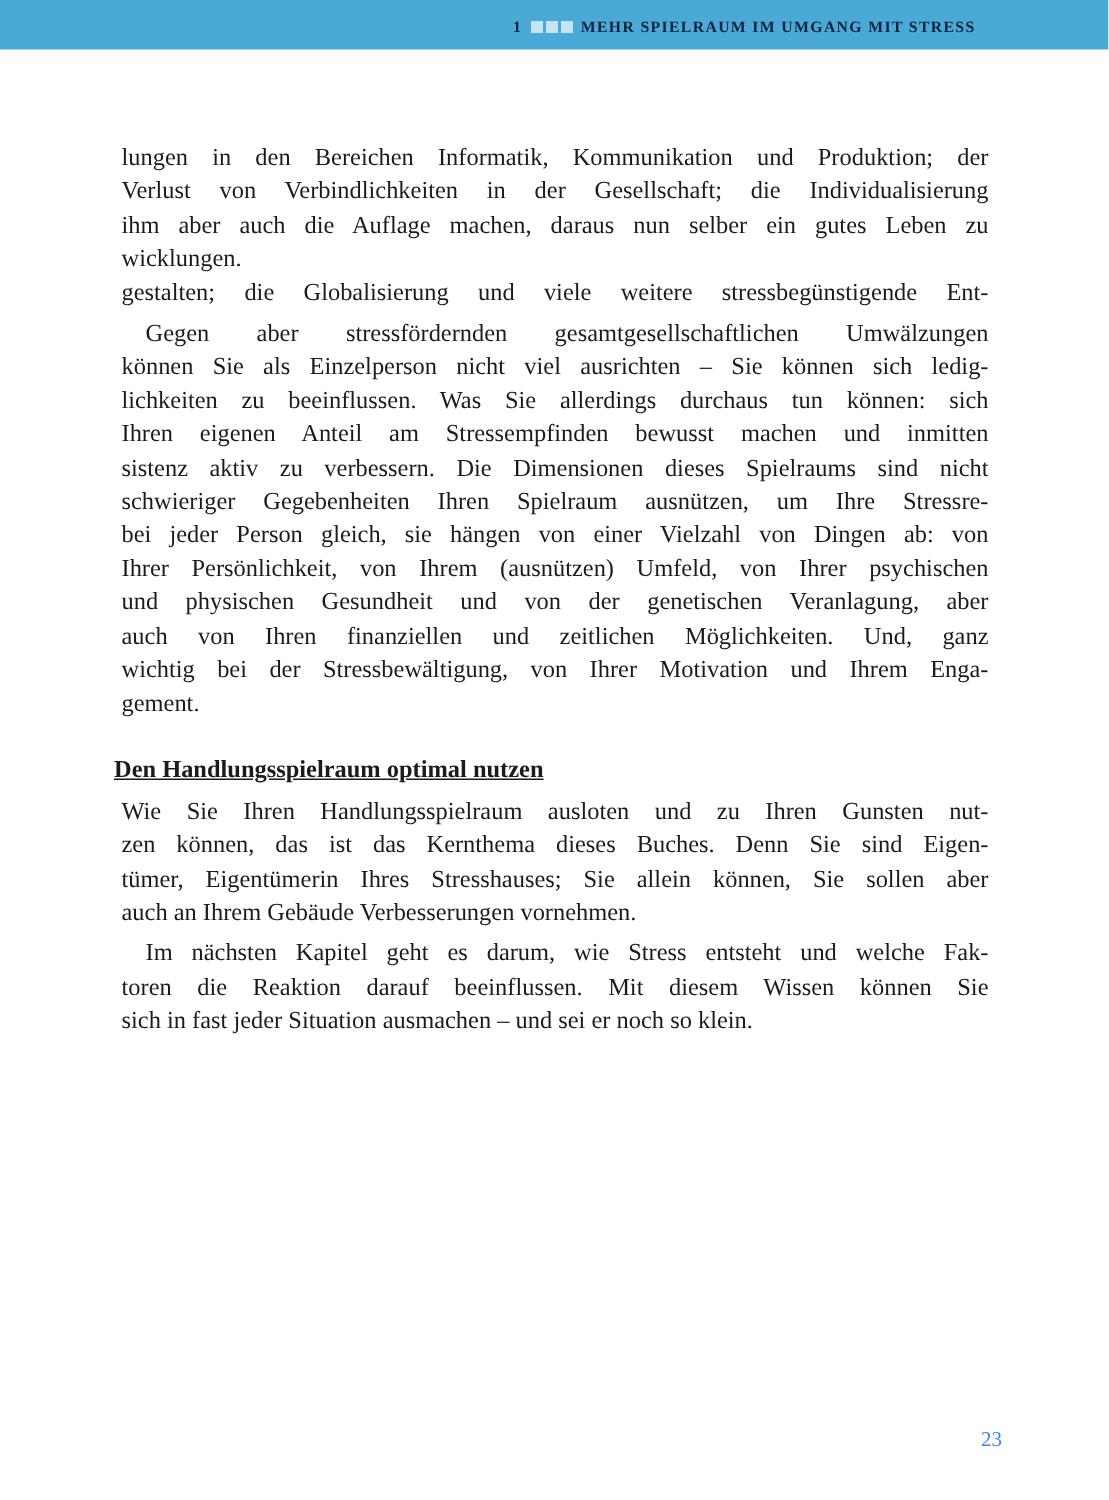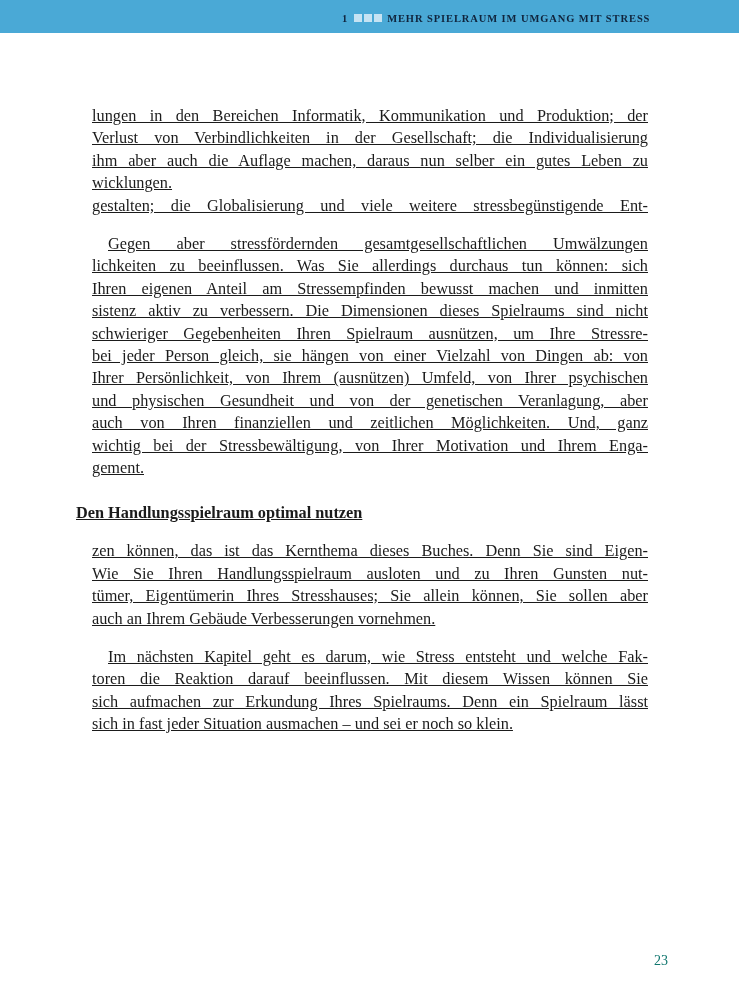--- a/index.html
+++ b/index.html
@@ -17,28 +17,28 @@
       font-family: "Liberation Serif", "DejaVu Serif", serif;
       font-weight: bold; font-size: 10.5px; letter-spacing: 0.9px; color: #10243c;
     }
     .chapter-num { margin-right: 6px; }
     .sq { display: inline-block; width: 8px; height: 8px; background: #c6e3f3; margin-right: 2px; }
     .sq.last { margin-right: 5px; }
     .body-text {
       position: absolute; left: 76px; top: 89px; width: 588px;
       font-size: 16.3px; line-height: 22.4px; text-align: justify;
     }
-    .body-text p { margin: 16px; text-decoration: underline; }
+    .body-text p { margin: 5px; }
     .line { display: block; text-align: justify; text-align-last: justify; white-space: nowrap; }
     .line.last { text-align-last: left; }
     .section-heading {
       font-weight: bold; margin-top: 22.4px; display: block; text-decoration: underline;
     }
     .page-number {
-      position: absolute; left: 654px; top: 953px; font-size: 14px; color: #0f766e;
+      position: absolute; left: 654px; top: 953px; font-size: 14px; color: #3b82f6;
     }
   </style>
 </head>
 <body>
 
 <div class="header-bar">
   <div class="header-content">
     <span class="chapter-num">1</span>
     <span class="sq"></span>
     <span class="sq"></span>
@@ -50,40 +50,40 @@
 <div class="body-text">
   <p>
     <span class="line">lungen in den Bereichen Informatik, Kommunikation und Produktion; der</span>
     <span class="line">Verlust von Verbindlichkeiten in der Gesellschaft; die Individualisierung</span>
     <span class="line">ihm aber auch die Auflage machen, daraus nun selber ein gutes Leben zu</span>
     <span class="line last">wicklungen.</span>
     <span class="line">gestalten; die Globalisierung und viele weitere stressbegünstigende Ent-</span>
   </p>
   <p>
     <span class="line" style="padding-left:16px">Gegen aber stressfördernden gesamtgesellschaftlichen Umwälzungen</span>
+    <span class="line">können Sie als Einzelperson nicht viel ausrichten – Sie können sich ledig-</span>
     <span class="line">lichkeiten zu beeinflussen. Was Sie allerdings durchaus tun können: sich</span>
     <span class="line">Ihren eigenen Anteil am Stressempfinden bewusst machen und inmitten</span>
     <span class="line">sistenz aktiv zu verbessern. Die Dimensionen dieses Spielraums sind nicht</span>
     <span class="line">schwieriger Gegebenheiten Ihren Spielraum ausnützen, um Ihre Stressre-</span>
     <span class="line">bei jeder Person gleich, sie hängen von einer Vielzahl von Dingen ab: von</span>
     <span class="line">Ihrer Persönlichkeit, von Ihrem (ausnützen) Umfeld, von Ihrer psychischen</span>
     <span class="line">und physischen Gesundheit und von der genetischen Veranlagung, aber</span>
     <span class="line">auch von Ihren finanziellen und zeitlichen Möglichkeiten. Und, ganz</span>
     <span class="line">wichtig bei der Stressbewältigung, von Ihrer Motivation und Ihrem Enga-</span>
     <span class="line last">gement.</span>
   </p>
 
   <span class="section-heading">Den Handlungsspielraum optimal nutzen</span>
   <p>
+    <span class="line">Wie Sie Ihren Handlungsspielraum ausloten und zu Ihren Gunsten nut-</span>
     <span class="line">zen können, das ist das Kernthema dieses Buches. Denn Sie sind Eigen-</span>
-    <span class="line">Wie Sie Ihren Handlungsspielraum ausloten und zu Ihren Gunsten nut-</span>
     <span class="line">tümer, Eigentümerin Ihres Stresshauses; Sie allein können, Sie sollen aber</span>
     <span class="line last">auch an Ihrem Gebäude Verbesserungen vornehmen.</span>
   </p>
   <p>
     <span class="line" style="padding-left:16px">Im nächsten Kapitel geht es darum, wie Stress entsteht und welche Fak-</span>
     <span class="line">toren die Reaktion darauf beeinflussen. Mit diesem Wissen können Sie</span>
-    <span class="line">sich aufmachen zur Erkundung Ihres Spielraums. Denn ein Spielraum lässt</span>
     <span class="line last">sich in fast jeder Situation ausmachen – und sei er noch so klein.</span>
   </p>
 </div>
 
 <div class="page-number">23</div>
 
 </body></html>

